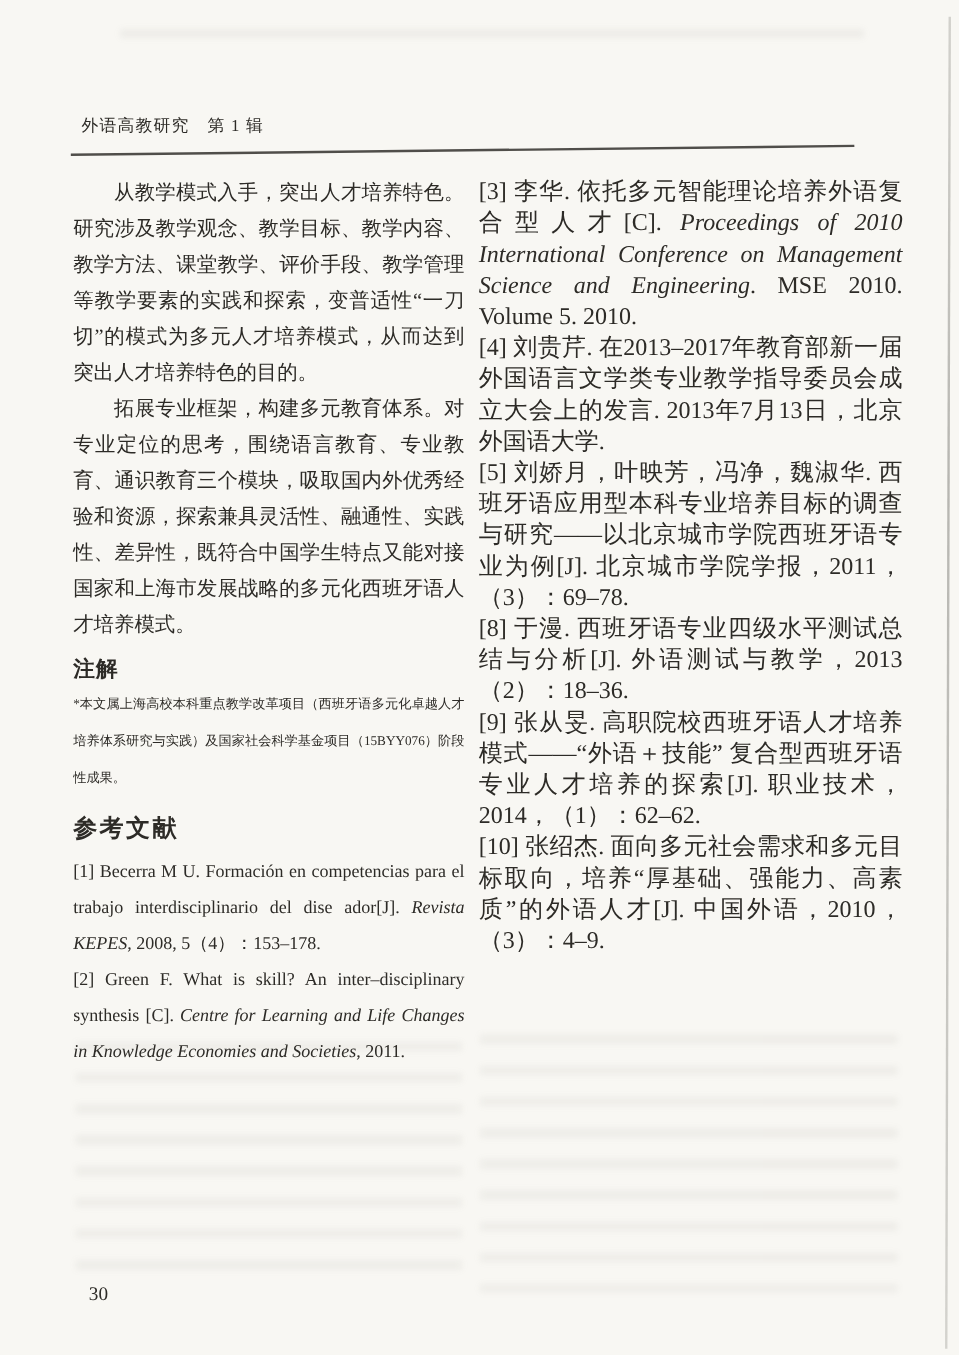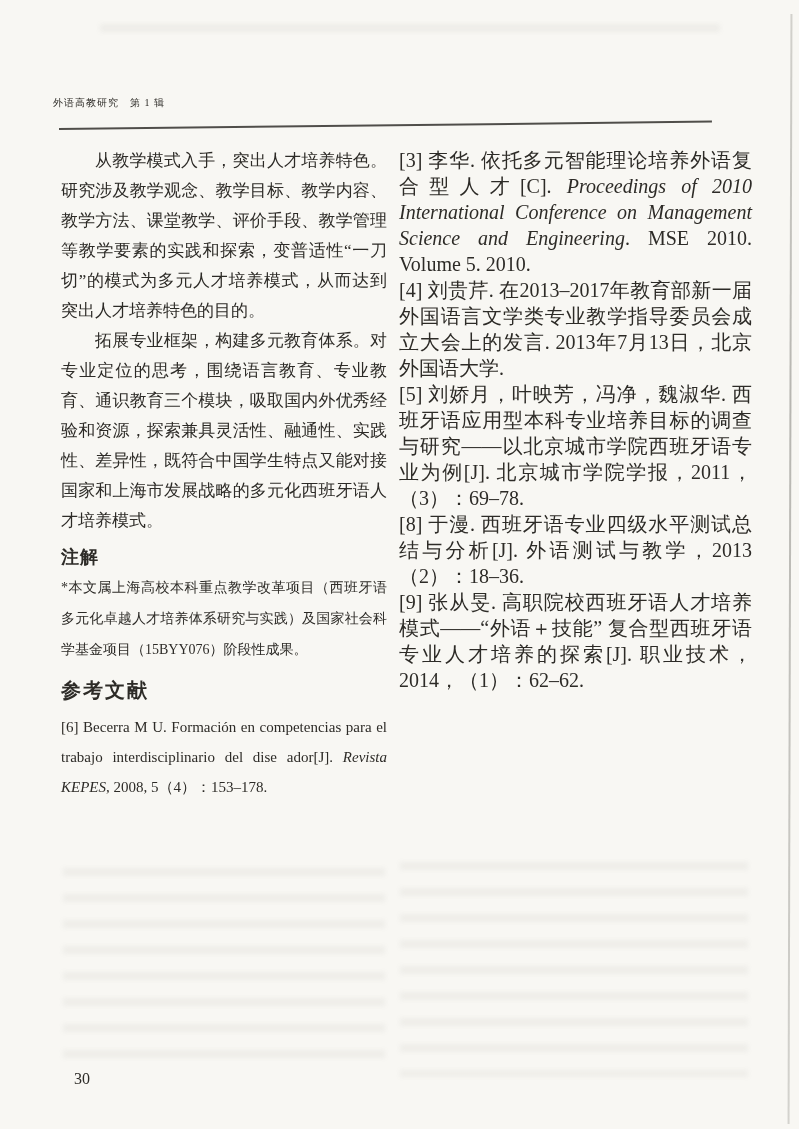--- a/index.html
+++ b/index.html
@@ -34,23 +34,23 @@
     filter: blur(2.5px);
     pointer-events: none;
   }
   .smudge.top    { left: 100px; top: 24px;  width: 620px; height: 14px; opacity: .55; }
   .smudge.bl     { left: 63px;  top: 868px; width: 322px; height: 205px; opacity: .5; }
   .smudge.br     { left: 400px; top: 862px; width: 348px; height: 215px; opacity: .5; }
 
   
   .header-text {
     position: absolute;
-    left: 53px;
+    left: 68px;
     top: 96px;
-    font-size: 10px;
+    font-size: 14px;
     letter-spacing: 1px;
   }
   .header-rule {
     position: absolute;
     left: 59px;
     top: 128px;
     width: 653px;
     height: 1.6px;
     background: #504e4a;
     transform: rotate(-0.65deg);
@@ -79,21 +79,21 @@
     margin: 0;
   }
   .notes-heading {
     text-align: left;
     font-size: 18px;
     font-weight: bold;
     margin: 9px 0 3px;
     letter-spacing: 1px;
   }
   .note-par {
-    font-size: 14px;
+    font-size: 11px;
     line-height: 31px;
     text-align: justify;
     margin: 0;
   }
   .refs-heading {
     font-size: 20px;
     font-weight: bold;
     margin: 12px 0 8px;
     letter-spacing: 2px;
   }
@@ -131,27 +131,29 @@
 
 <div class="col-left">
   <div>
       <p class="body-par">从教学模式入手，突出人才培养特色。研究涉及教学观念、教学目标、教学内容、教学方法、课堂教学、评价手段、教学管理等教学要素的实践和探索，变普适性“一刀切”的模式为多元人才培养模式，从而达到突出人才培养特色的目的。</p>
       <p class="body-par">拓展专业框架，构建多元教育体系。对专业定位的思考，围绕语言教育、专业教育、通识教育三个模块，吸取国内外优秀经验和资源，探索兼具灵活性、融通性、实践性、差异性，既符合中国学生特点又能对接国家和上海市发展战略的多元化西班牙语人才培养模式。</p>
     </div>
   <div class="notes-heading">注解</div>
   <p class="note-par">*本文属上海高校本科重点教学改革项目（西班牙语多元化卓越人才培养体系研究与实践）及国家社会科学基金项目（15BYY076）阶段性成果。</p>
   <div class="refs-heading">参考文献</div>
   <div class="refs-left">
-      <p class="ref"><span>[6] Becerra M U. Formación en competencias para el trabajo interdisciplinario del dise ador[J]. </span><span class="it">Revista KEPES</span><span>, 2008, 5（4）：153–178.</span></p>
+      <p class="ref"><span>[1] Becerra M U. Formación en competencias para el trabajo interdisciplinario del dise ador[J]. </span><span class="it">Revista KEPES</span><span>, 2008, 5（4）：153–178.</span></p>
+      <p class="ref"><span>[2] Green F. What is skill? An inter–disciplinary synthesis [C]. </span><span class="it">Centre for Learning and Life Changes in Knowledge Economies and Societies</span><span>, 2011.</span></p>
     </div>
 </div>
 
 <div class="col-right">
   <div class="refs-right">
       <p class="ref"><span>[3] 李华. 依托多元智能理论培养外语复合型人才[C]. </span><span class="it">Proceedings of 2010 International Conference on Management Science and Engineering</span><span>. MSE 2010. Volume 5. 2010.</span></p>
       <p class="ref"><span>[4] 刘贵芹. 在2013–2017年教育部新一届外国语言文学类专业教学指导委员会成立大会上的发言. 2013年7月13日，北京外国语大学.</span></p>
       <p class="ref"><span>[5] 刘娇月，叶映芳，冯净，魏淑华. 西班牙语应用型本科专业培养目标的调查与研究——以北京城市学院西班牙语专业为例[J]. 北京城市学院学报，2011，（3）：69–78.</span></p>
       <p class="ref"><span>[8] 于漫. 西班牙语专业四级水平测试总结与分析[J]. 外语测试与教学，2013（2）：18–36.</span></p>
       <p class="ref"><span>[9] 张从旻. 高职院校西班牙语人才培养模式——“外语＋技能” 复合型西班牙语专业人才培养的探索[J]. 职业技术，2014，（1）：62–62.</span></p>
+      <p class="ref"><span>[10] 张绍杰. 面向多元社会需求和多元目标取向，培养“厚基础、强能力、高素质”的外语人才[J]. 中国外语，2010，（3）：4–9.</span></p>
     </div>
 </div>
 
 <div class="page-number">30</div>
 
 </body></html>

